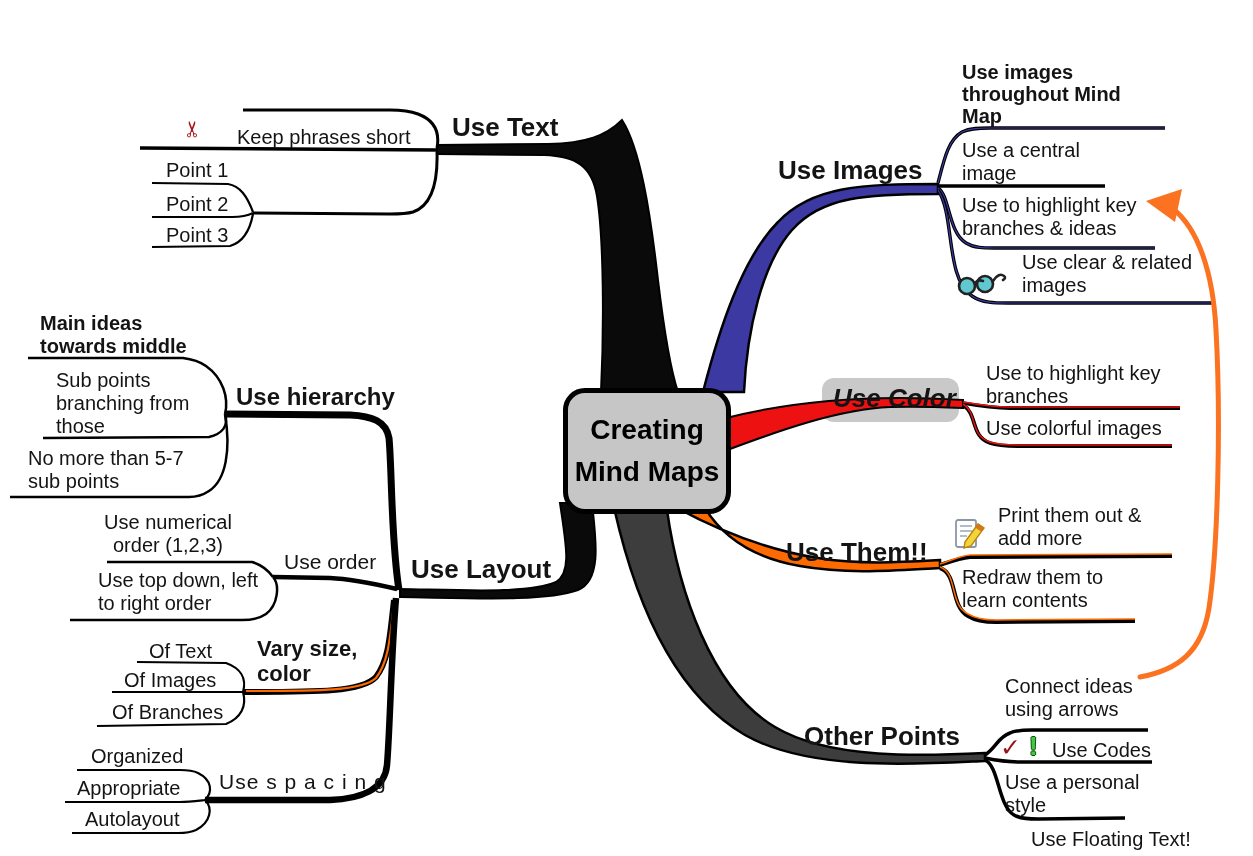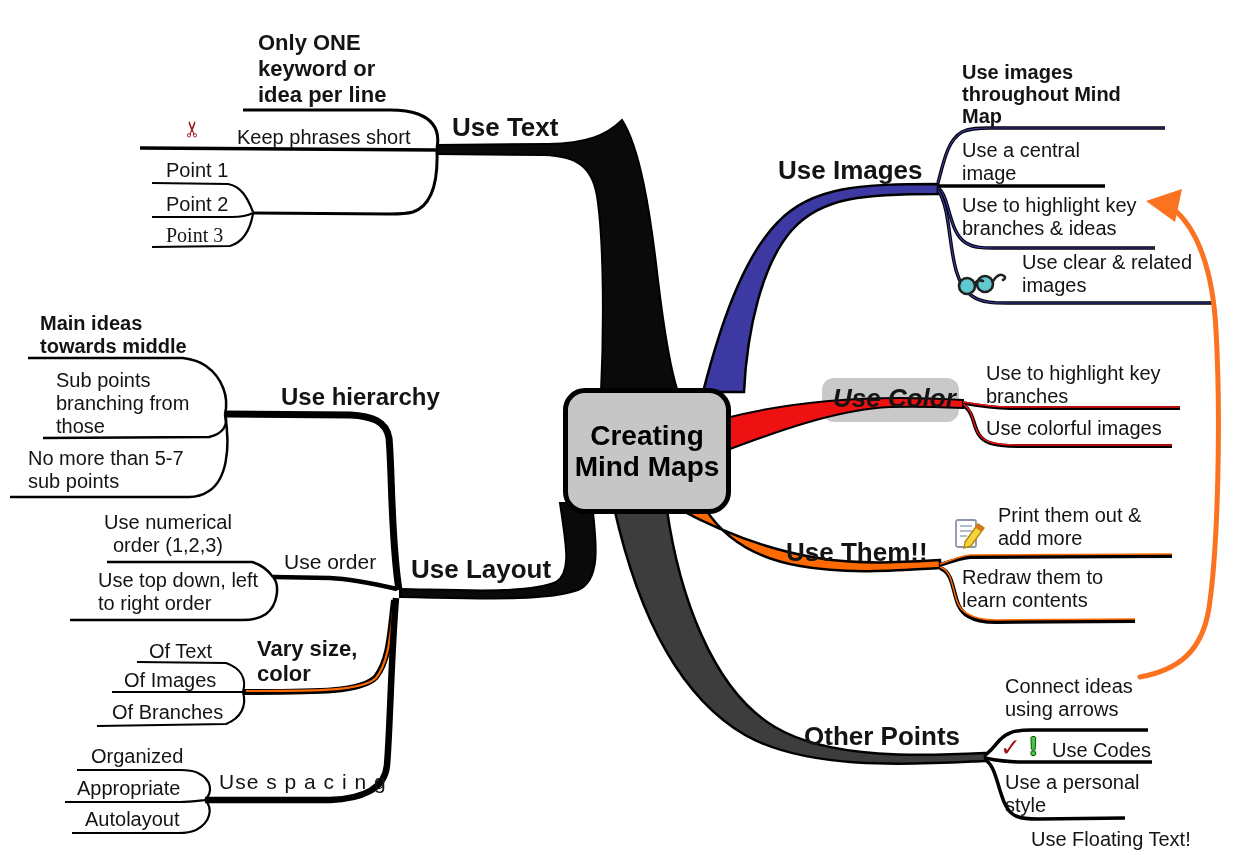--- a/index.html
+++ b/index.html
@@ -12,21 +12,21 @@
   .main-label{font-weight:bold;font-size:26px;line-height:28px;white-space:pre-line;}
   .mid-label{font-size:21px;line-height:23px;}
   .leaf-bold{font-weight:bold;}
   .big-bold{font-weight:bold;font-size:22px;line-height:26px;}
   .ctr{text-align:center;}
   .floating{font-size:20px;}
   #center-node{
     position:absolute;left:563px;top:388px;width:158px;height:116px;
     background:#c6c6c6;border:5px solid #000;border-radius:22px;
     display:flex;align-items:center;justify-content:center;text-align:center;
-    font-weight:bold;font-size:28px;line-height:31px;white-space:pre-line;color:#000;
+    font-weight:bold;font-size:28px;line-height:42px;white-space:pre-line;color:#000;
   }
   .icon{position:absolute;}
   #scissors{left:184px;top:116px;font-size:22px;color:#a51414;
     transform:rotate(-90deg);transform-origin:center;}
   #check-glyph{left:1000px;top:733px;font-size:25px;font-weight:bold;color:#9b1212;}
   #exclaim-glyph{left:1029px;top:731px;font-size:26px;font-weight:bold;color:#43c843;
     text-shadow:-1px 0 0 #145214,1px 0 0 #145214,0 -1px 0 #145214,0 1px 0 #145214;}
 </style>
 </head>
 <body>
@@ -140,28 +140,25 @@
       <path d="M 1140,677 C 1178,670 1202,652 1209,608 C 1218,548 1221,420 1216,330
                C 1213,272 1198,228 1172,208" fill="none" stroke="#fb7220" stroke-width="5" stroke-linecap="round"></path>
       <polygon points="1146,201 1182,189 1175,222" fill="#fb7220"></polygon>
     </g>
   </svg>
 
   <div id="center-node">Creating
 Mind Maps</div>
 
   <div class="txt main-label" style="left:452px;top:113px;">Use Text</div>
-  <div class="txt big-bold" style="left:258px;top:30px;">Only ONE
-keyword or
-idea per line</div>
   <div class="txt" style="left:237px;top:126px;">Keep phrases short</div>
   <span class="icon" id="scissors">✂</span>
   <div class="txt" style="left:166px;top:159px;">Point 1</div>
   <div class="txt" style="left:166px;top:193px;">Point 2</div>
-  <div class="txt" style="left:166px;top:224px;font-family:Liberation Serif, serif;">Point 3</div>
+  <div class="txt" style="left:166px;top:224px;">Point 3</div>
 
   <div class="txt main-label" style="left:778px;top:156px;">Use Images</div>
   <div class="txt leaf-bold" style="left:962px;top:61px;line-height:22px;">Use images
 throughout Mind
 Map</div>
   <div class="txt" style="left:962px;top:139px;">Use a central
 image</div>
   <div class="txt" style="left:962px;top:194px;">Use to highlight key
 branches &amp; ideas</div>
   <div class="txt" style="left:1022px;top:251px;">Use clear &amp; related
@@ -192,21 +189,21 @@
   <div class="txt main-label" style="left:804px;top:722px;">Other Points</div>
   <div class="txt" style="left:1005px;top:675px;">Connect ideas
 using arrows</div>
   <span class="icon" id="check-glyph">✓</span>
   <span class="icon" id="exclaim-glyph">!</span>
   <div class="txt" style="left:1052px;top:739px;">Use Codes</div>
   <div class="txt" style="left:1005px;top:771px;">Use a personal
 style</div>
   <div class="txt floating" style="left:1031px;top:828px;">Use Floating Text!</div>
 
-  <div class="txt main-label" style="left:236px;top:383px;font-size:24px;margin-left:45px;">Use hierarchy</div>
+  <div class="txt main-label" style="left:236px;top:383px;font-size:24px;">Use hierarchy</div>
   <div class="txt leaf-bold" style="left:40px;top:312px;">Main ideas
 towards middle</div>
   <div class="txt" style="left:56px;top:369px;">Sub points
 branching from
 those</div>
   <div class="txt" style="left:28px;top:447px;">No more than 5-7
 sub points</div>
 
   <div class="txt main-label" style="left:411px;top:555px;">Use Layout</div>
   <div class="txt mid-label" style="left:284px;top:550px;">Use order</div>

